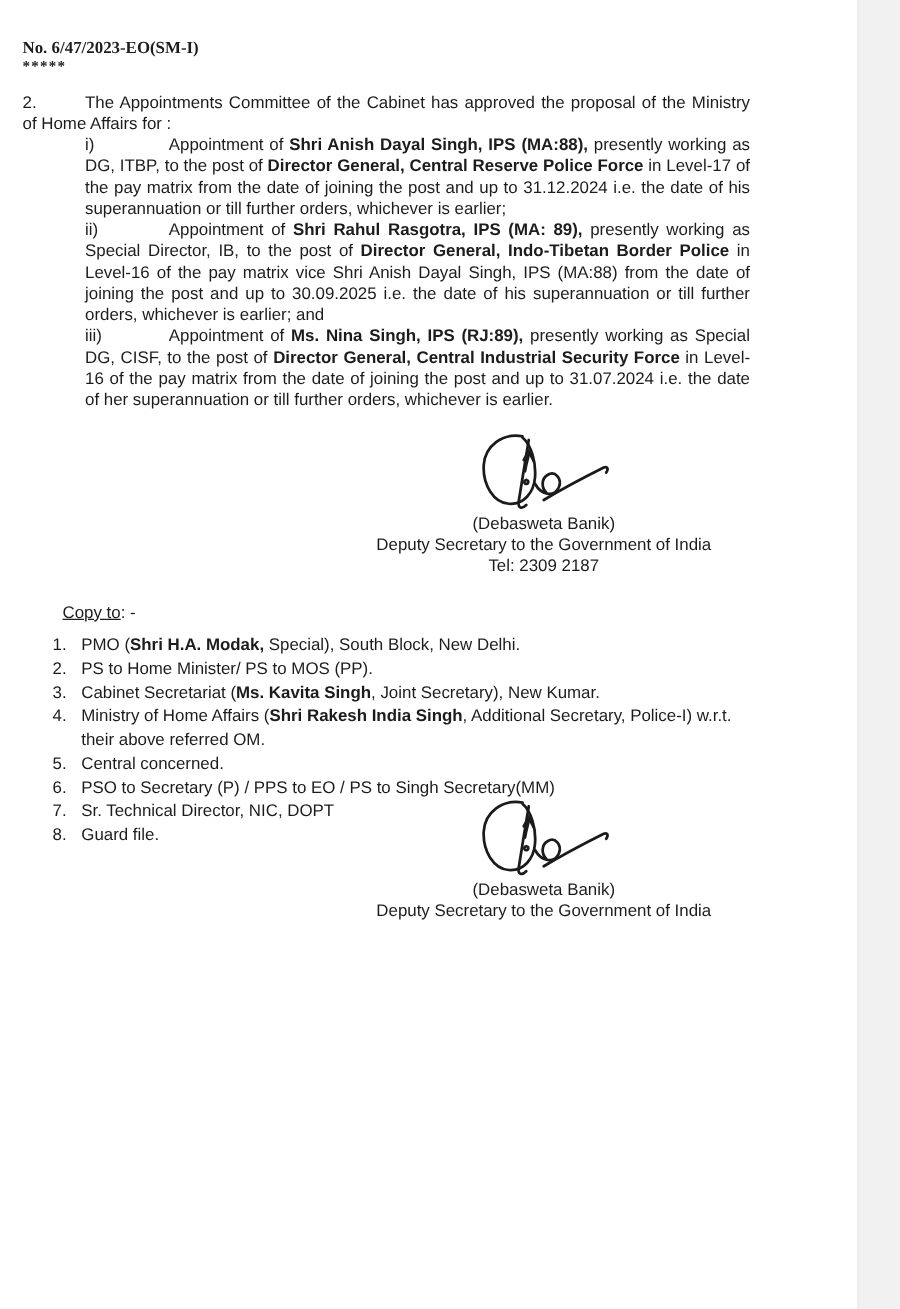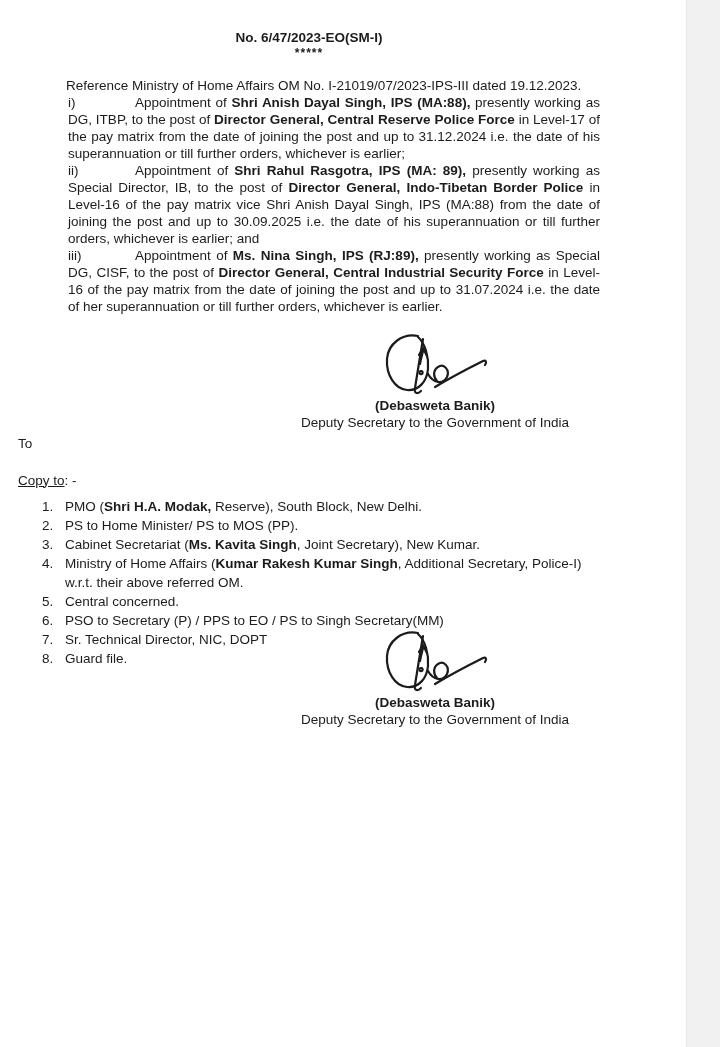--- a/index.html
+++ b/index.html
@@ -6,37 +6,37 @@
   body{
     width:720px;height:1047px;position:relative;overflow:hidden;
     background:#ffffff;color:#1c1c1c;
     font-family:"Liberation Sans","DejaVu Sans",sans-serif;
     font-size:13.5px;line-height:17px;
   }
   .edge-strip{position:absolute;top:0;right:0;width:33px;height:1047px;background:#f1f1f1;border-left:1px solid #e8e8e8;}
   .doc{position:absolute;left:18px;top:0;width:582px;}
   .b{font-weight:bold;}
   .u{text-decoration:underline;}
-  .header{text-align:center;padding-top:30px;line-height:16.5px;}
+  .header{text-align:left;padding-top:30px;line-height:16.5px;font-family:Liberation Serif, serif;}
   .stars{letter-spacing:1px;line-height:12px;font-weight:bold;font-size:12px;}
   .dateline{text-align:right;margin-top:14px;}
   .para{text-align:justify;margin-top:14px;}
   .para.ref{text-indent:48px;margin-top:18px;}
   .num2{display:inline-block;width:50px;text-indent:0;}
   .sub{margin-left:50px;text-align:justify;}
   .sub .inum{display:inline-block;width:67px;}
   .sig{width:330px;margin-left:auto;margin-right:0;text-align:center;}
   .sig.first{margin-top:16px;}
   .sig.second{margin-top:-40px;}
   .sig svg{display:block;margin:0 auto;}
-  .sig .name{font-weight:bold;}
+  .sig .name{font-weight:normal;}
   .to-label{margin-top:4px;}
   .to-lines{margin-left:50px;}
   .to-lines div{line-height:17px;}
-  .copy-heading{margin-top:20px;}
+  .copy-heading{margin-top:20px;margin-left:32px;}
   .clist{margin-top:8px;}
   .citem{display:flex;margin-left:24px;line-height:19px;}
   .cnum{width:23px;flex:0 0 23px;}
   .ctext{flex:1;}
 </style>
 </head>
 <body>
 
 <div class="edge-strip"></div>
 
@@ -48,22 +48,22 @@
         <div></div>
         <div></div>
         <div></div>
         <div></div>
         <div></div>
       </div>
     <div class="stars">*****</div>
   </div>
 
 
-  <div class="para ref"><span>Reference Ministry of Home Affairs OM No. I-21019/07/2023-IPS-III dated 19.12.2023.</span></div>
 
+  <div class="para"><span class="num2">2.</span><span><span>The Appointments Committee of the Cabinet has approved the proposal of the Ministry of Home Affairs for :</span></span></div>
 
   <div>
       <div class="sub"><span class="inum">i)</span><span><span>Appointment of </span><span class="b">Shri Anish Dayal Singh, IPS (MA:88),</span><span> presently working as DG, ITBP, to the post of </span><span class="b">Director General, Central Reserve Police Force</span><span> in Level-17 of the pay matrix from the date of joining the post and up to 31.12.2024 i.e. the date of his superannuation or till further orders, whichever is earlier;</span></span></div>
       <div class="sub"><span class="inum">ii)</span><span><span>Appointment of </span><span class="b">Shri Rahul Rasgotra, IPS (MA: 89),</span><span> presently working as Special Director, IB, to the post of </span><span class="b">Director General, Indo-Tibetan Border Police</span><span> in Level-16 of the pay matrix vice Shri Anish Dayal Singh, IPS (MA:88) from the date of joining the post and up to 30.09.2025 i.e. the date of his superannuation or till further orders, whichever is earlier; and</span></span></div>
       <div class="sub"><span class="inum">iii)</span><span><span>Appointment of </span><span class="b">Ms. Nina Singh, IPS (RJ:89),</span><span> presently working as Special DG, CISF, to the post of </span><span class="b">Director General, Central Industrial Security Force</span><span> in Level-16 of the pay matrix from the date of joining the post and up to 31.07.2024 i.e. the date of her superannuation or till further orders, whichever is earlier.</span></span></div>
     </div>
 
   <div class="sig first">
     <svg width="120" height="66" viewBox="0 0 120 66">
       <g fill="none" stroke="#1b1b1b" stroke-width="2.2" stroke-linecap="round">
@@ -71,47 +71,47 @@
         <path d="M48 8 C46 20 42 44 40 57 C39 62 42 64 46 60"></path>
         <path d="M45 33 C46 27 47 24 48 20"></path>
         <path d="M44 24 L48 17 L52 25"></path>
         <path d="M46 40 a1.6 1.6 0 1 0 0.1 0"></path>
         <path d="M53 43 C58 52 68 54 72 46 C75 39 69 32 63 36 C58 39 58 46 62 50"></path>
         <path d="M60 56 C75 47 92 38 108 30 C111 29 112 31 110 34"></path>
       </g>
     </svg>
     <div class="name">(Debasweta Banik)</div>
     <div>Deputy Secretary to the Government of India</div>
+    <div>Tel: 2309 2187</div>
   </div>
 
-  <div class="to-label">To</div>
   <div class="to-lines">
       <div></div>
       <div></div>
       <div></div>
     </div>
 
   <div class="copy-heading"><span class="u">Copy to</span><span>: -</span></div>
 
   <div class="clist">
       <div class="citem">
         <span class="cnum">1.</span>
-        <span class="ctext"><span>PMO (</span><span class="b">Shri H.A. Modak,</span><span> Reserve), South Block, New Delhi.</span></span>
+        <span class="ctext"><span>PMO (</span><span class="b">Shri H.A. Modak,</span><span> Special), South Block, New Delhi.</span></span>
       </div>
       <div class="citem">
         <span class="cnum">2.</span>
         <span class="ctext"><span>PS to Home Minister/ PS to MOS (PP).</span></span>
       </div>
       <div class="citem">
         <span class="cnum">3.</span>
         <span class="ctext"><span>Cabinet Secretariat (</span><span class="b">Ms. Kavita Singh</span><span>, Joint Secretary), New Kumar.</span></span>
       </div>
       <div class="citem">
         <span class="cnum">4.</span>
-        <span class="ctext"><span>Ministry of Home Affairs (</span><span class="b">Kumar Rakesh Kumar Singh</span><span>, Additional Secretary, Police-I) w.r.t. their above referred OM.</span></span>
+        <span class="ctext"><span>Ministry of Home Affairs (</span><span class="b">Shri Rakesh India Singh</span><span>, Additional Secretary, Police-I) w.r.t. their above referred OM.</span></span>
       </div>
       <div class="citem">
         <span class="cnum">5.</span>
         <span class="ctext"><span>Central concerned.</span></span>
       </div>
       <div class="citem">
         <span class="cnum">6.</span>
         <span class="ctext"><span>PSO to Secretary (P) / PPS to EO / PS to Singh Secretary(MM)</span></span>
       </div>
       <div class="citem">

